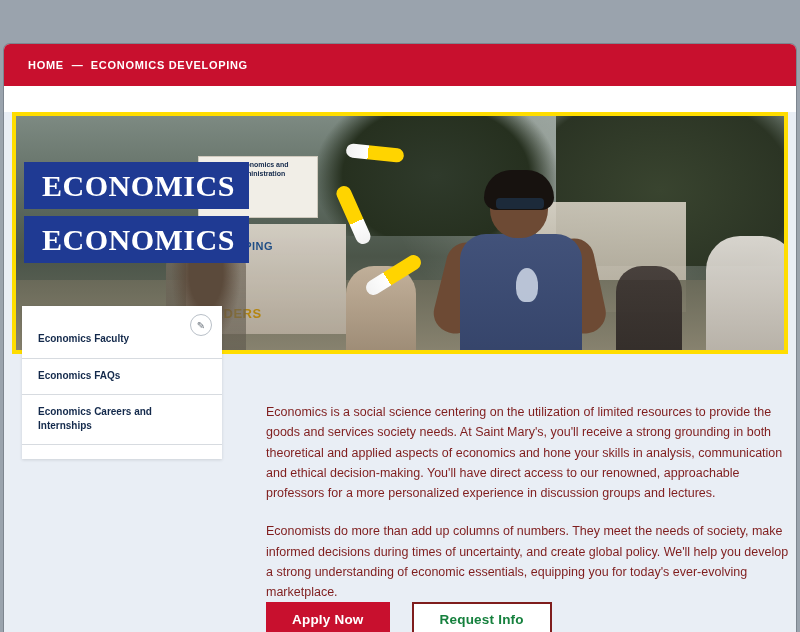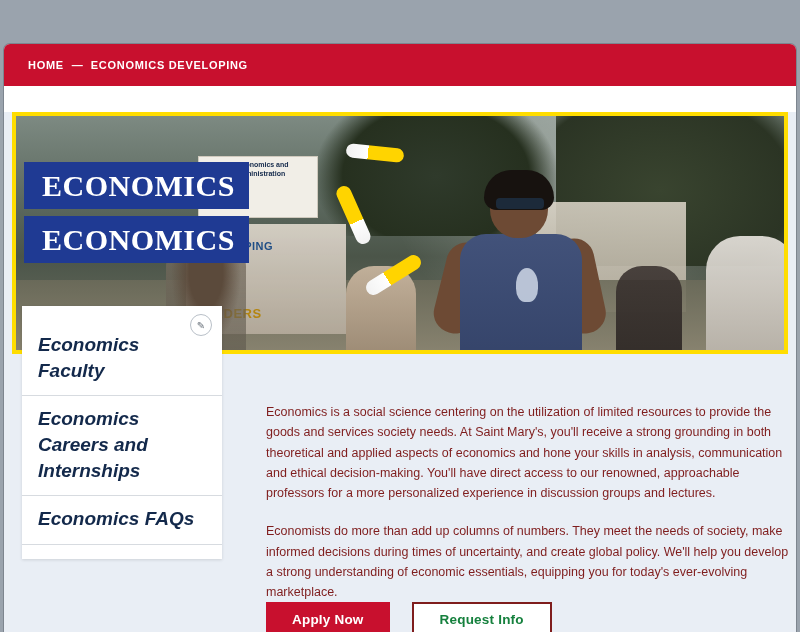--- a/index.html
+++ b/index.html
@@ -229,27 +229,26 @@
     top: 262px;
     width: 200px;
     background: #ffffff;
     padding: 16px 0 14px 0;
     box-shadow: 0 1px 3px rgba(0,0,0,0.12);
   }
   .nav-item {
     display: block;
     padding: 10px 16px 12px 16px;
     color: #13294b;
-    font-size: 19px;
+    font-size: 10px;
     font-weight: bold;
     text-decoration: none;
     border-bottom: 1px solid #d7dbe0;
     line-height: 1.35;
     margin: 0 0 0 0;
-    font-style: italic;
   }
   .nav-item:last-child { border-bottom: 1px solid #d7dbe0; }
 
   .edit-pencil {
     position: absolute;
     right: 10px;
     top: 8px;
     width: 20px;
     height: 20px;
     border-radius: 50%;
@@ -358,22 +357,22 @@
       </div>
       <div class="hero-title hero-title-bar2">
         <span>ECONOMICS</span>
       </div>
     </div>
   </div>
 
   <div class="nav-card">
     <div class="edit-pencil">✎</div>
     <a class="nav-item" href="#">Economics Faculty</a>
+    <a class="nav-item" href="#">Economics FAQs</a>
     <a class="nav-item" href="#">Economics Careers and Internships</a>
-    <a class="nav-item" href="#">Economics FAQs</a>
   </div>
 
   <div class="content">
     <p>Economics is a social science centering on the utilization of limited resources to provide the goods and services society needs. At Saint Mary's, you'll receive a strong grounding in both theoretical and applied aspects of economics and hone your skills in analysis, communication and ethical decision-making. You'll have direct access to our renowned, approachable professors for a more personalized experience in discussion groups and lectures.</p>
     <p>Economists do more than add up columns of numbers. They meet the needs of society, make informed decisions during times of uncertainty, and create global policy. We'll help you develop a strong understanding of economic essentials, equipping you for today's ever-evolving marketplace.</p>
   </div>
 
   <div class="btn-row">
     <a class="btn btn-primary" href="#">Apply Now</a>
     <a class="btn btn-secondary" href="#">Request Info</a>

